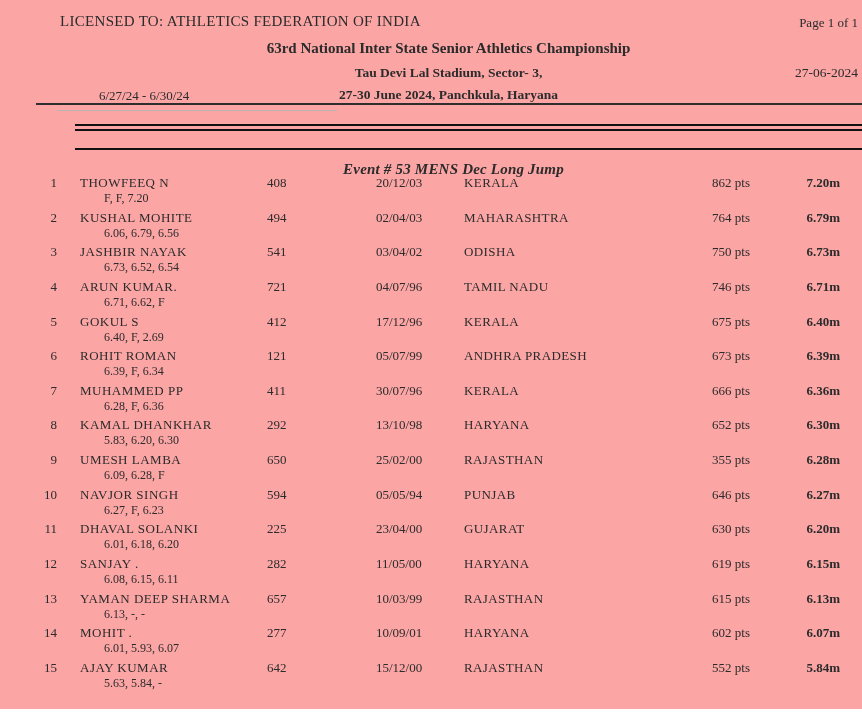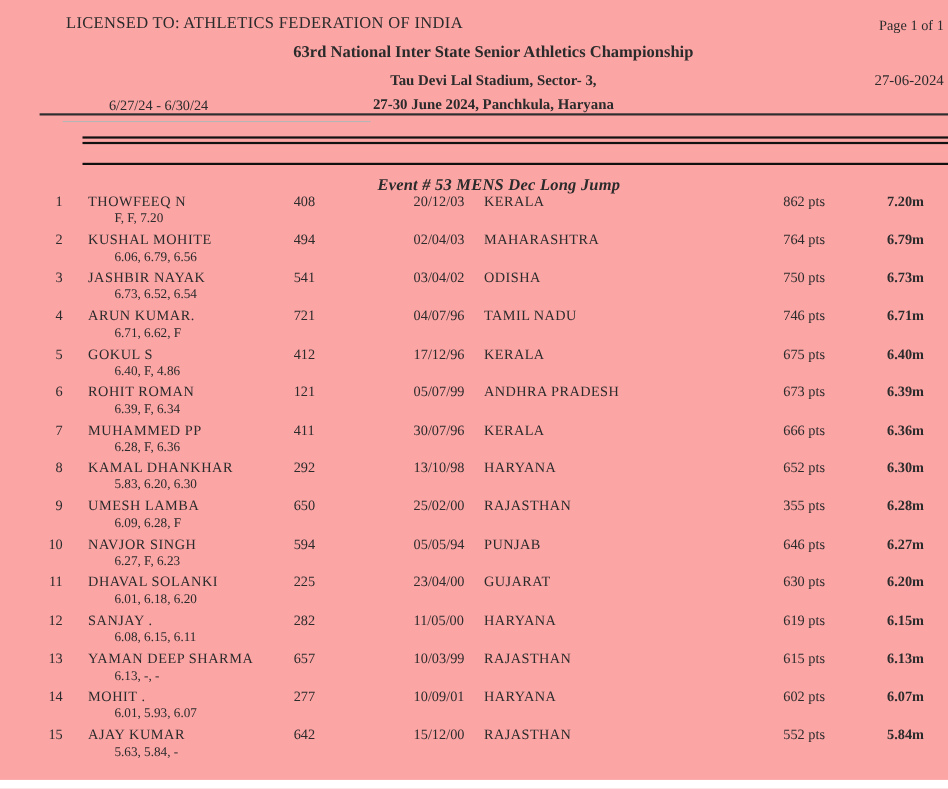--- a/index.html
+++ b/index.html
@@ -28,21 +28,21 @@
   .evt-title{left:75px;right:30px;top:132px;text-align:center;font-size:15px;font-weight:bold;font-style:italic;letter-spacing:.2px;margin-top:29px;}
   .evt-line3{left:75px;right:0;top:148px;height:2px;background:#111;}
   
   .results{position:absolute;left:0;top:176px;right:0;}
   .row{position:relative;height:34.65px;font-size:13px;}
   .row .c{position:absolute;top:0;white-space:nowrap;line-height:14px;}
   .c-rank{left:30px;width:27px;text-align:right;}
   .c-name{left:80px;letter-spacing:.5px;}
   .c-bib{left:267px;text-align:center;}
   .c-dob{left:376px;}
-  .c-state{left:440px;letter-spacing:.4px;}
+  .c-state{left:464px;letter-spacing:.4px;}
   .c-pts{left:640px;width:110px;text-align:right;}
   .c-mark{left:755px;width:85px;text-align:right;font-weight:bold;}
   .c-att{position:absolute;left:104px;top:16px;font-size:12px;line-height:13px;white-space:nowrap;}
 </style>
 </head>
 <body>
 
 <div id="page">
 
   <div class="abs licensed">LICENSED TO: ATHLETICS FEDERATION OF INDIA</div>
@@ -106,21 +106,21 @@
     </div>
 
     <div class="row">
       <span class="c c-rank">5</span>
       <span class="c c-name">GOKUL S</span>
       <span class="c c-bib">412</span>
       <span class="c c-dob">17/12/96</span>
       <span class="c c-state">KERALA</span>
       <span class="c c-pts">675 pts</span>
       <span class="c c-mark">6.40m</span>
-      <span class="c-att">6.40, F, 4.86</span>
+      <span class="c-att">6.40, F, 2.69</span>
     </div>
 
     <div class="row">
       <span class="c c-rank">6</span>
       <span class="c c-name">ROHIT ROMAN</span>
       <span class="c c-bib">121</span>
       <span class="c c-dob">05/07/99</span>
       <span class="c c-state">ANDHRA PRADESH</span>
       <span class="c c-pts">673 pts</span>
       <span class="c c-mark">6.39m</span>

